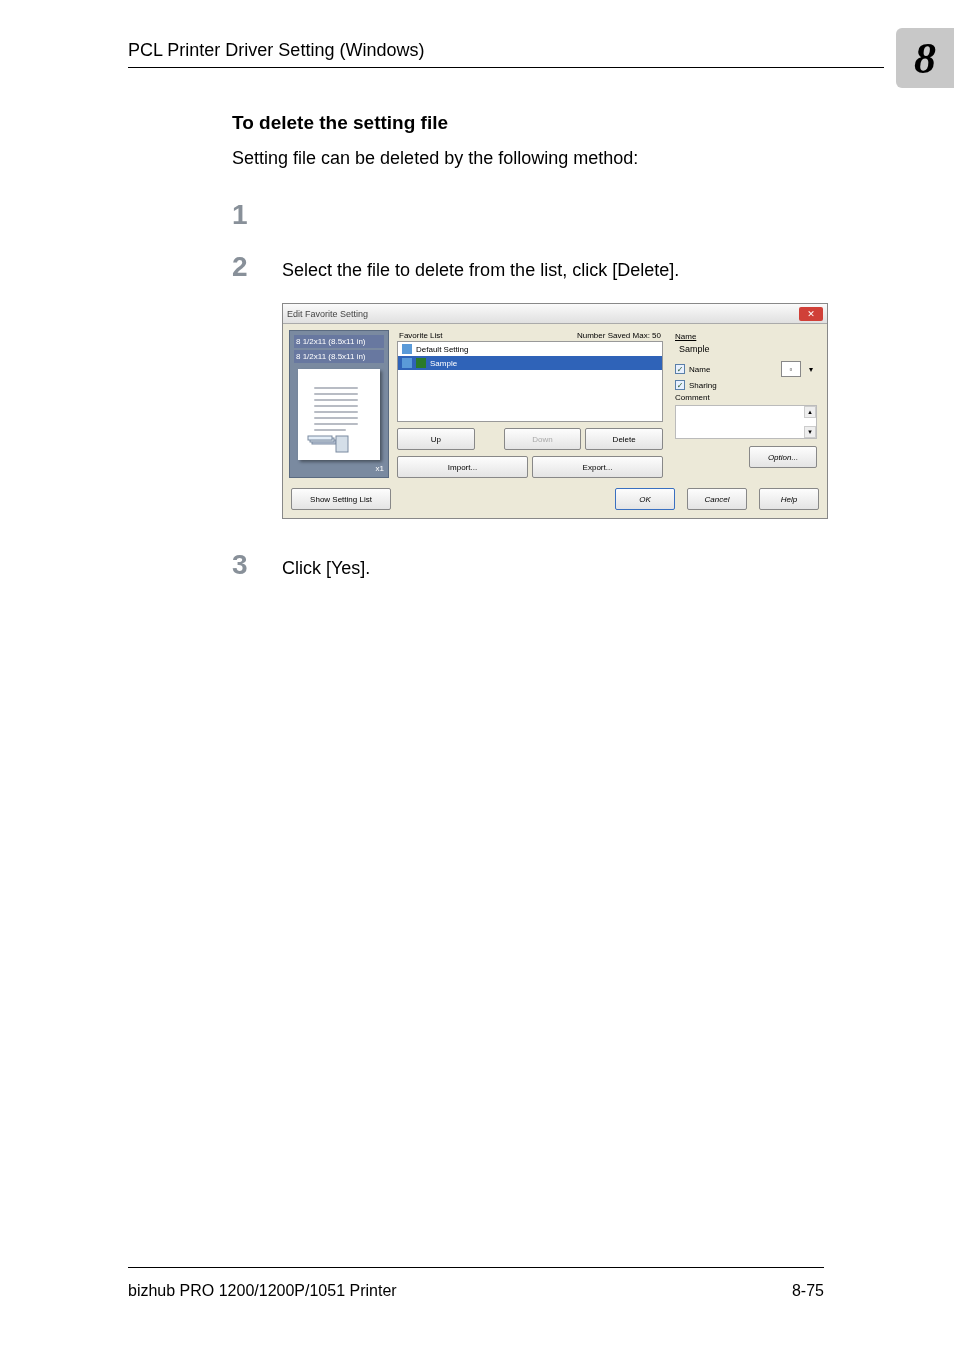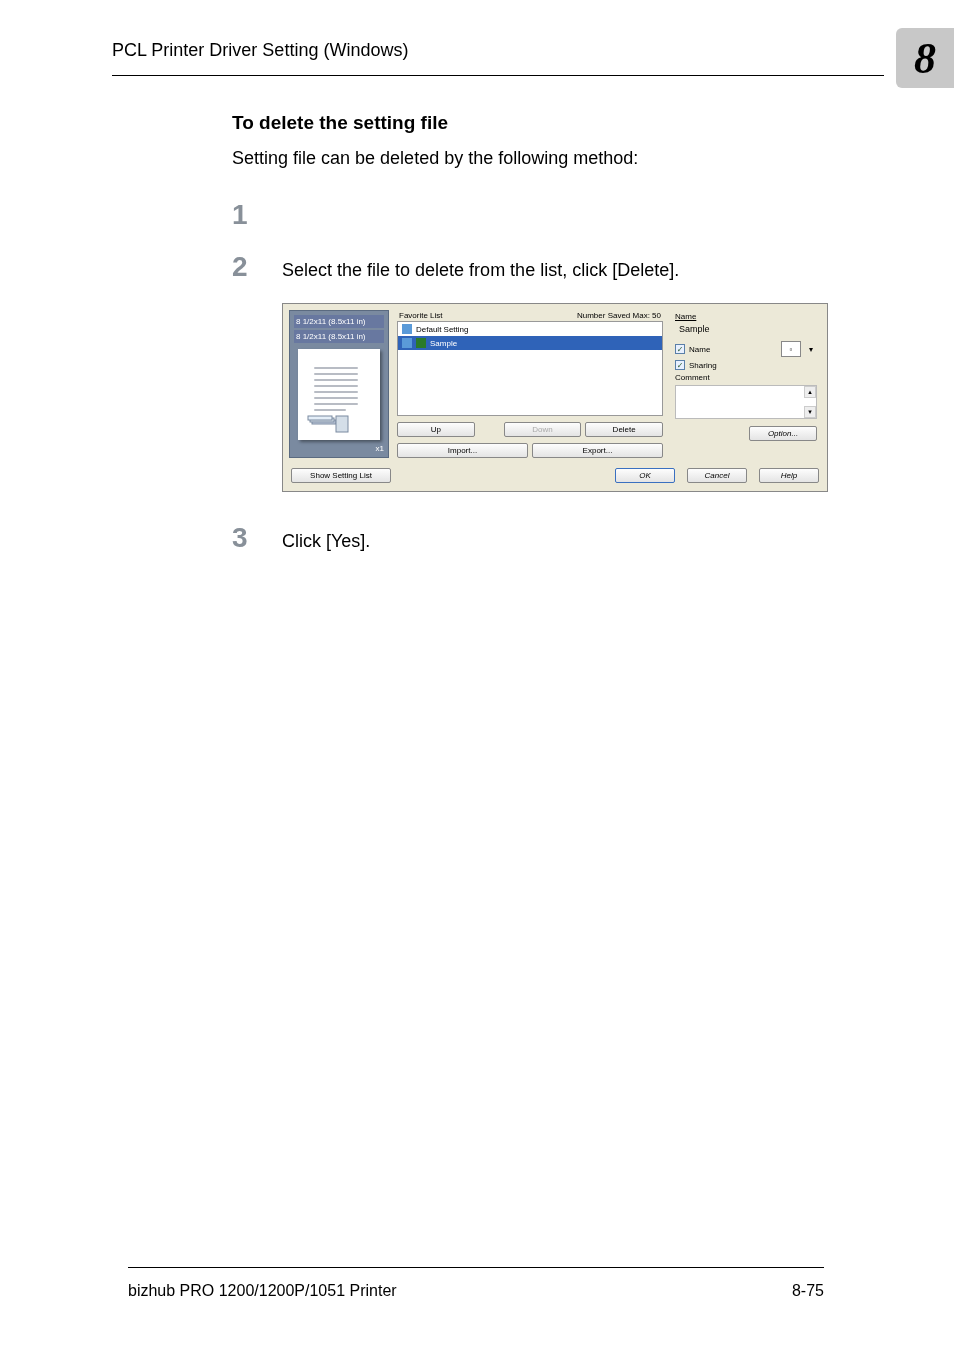--- a/index.html
+++ b/index.html
@@ -29,24 +29,24 @@
     .page-tab-number {
       font-size: 44px;
       font-weight: bold;
       font-style: italic;
       color: #000;
       font-family: Georgia, serif;
     }
     .header {
       position: absolute;
       top: 40px;
-      left: 112px;
+      left: 128px;
       right: 70px;
       border-bottom: 1px solid #000;
-      padding-bottom: 14px;
+      padding-bottom: 6px;
     }
     .header-title {
       font-size: 18px;
       color: #000;
     }
     .content {
       position: absolute;
       top: 112px;
       left: 232px;
       right: 130px;
@@ -206,21 +206,21 @@
       background: #2a7a2a;
       display: inline-block;
     }
     .btn-row {
       display: flex;
       gap: 4px;
       margin-top: 6px;
     }
     .dlg-btn {
       flex: 1;
-      height: 15px;
+      height: 22px;
       background: linear-gradient(#fdfdfd, #e4e4e4);
       border: 1px solid #888;
       font-size: 8px;
       display: flex;
       align-items: center;
       justify-content: center;
       border-radius: 2px;
       cursor: default;
     }
     .dlg-btn.disabled {
@@ -332,20 +332,24 @@
   <div class="step-row">
     <div class="step-num">1</div>
   </div>
 
   <div class="step-row">
     <div class="step-num">2</div>
     <div class="step-text">Select the file to delete from the list, click [Delete].</div>
   </div>
 
   <div class="dialog-img">
+    <div class="dialog-titlebar">
+      <span class="dialog-title">Edit Favorite Setting</span>
+      <div class="dialog-close">✕</div>
+    </div>
     <div class="dialog-body">
       <div class="preview-panel">
         <div>
           <div class="preview-label">8 1/2x11 (8.5x11 in)</div>
           <div class="preview-label">8 1/2x11 (8.5x11 in)</div>
         </div>
         <div class="preview-paper">
           <div class="preview-lines-box">
             <div class="preview-line"></div>
               <div class="preview-line"></div>

